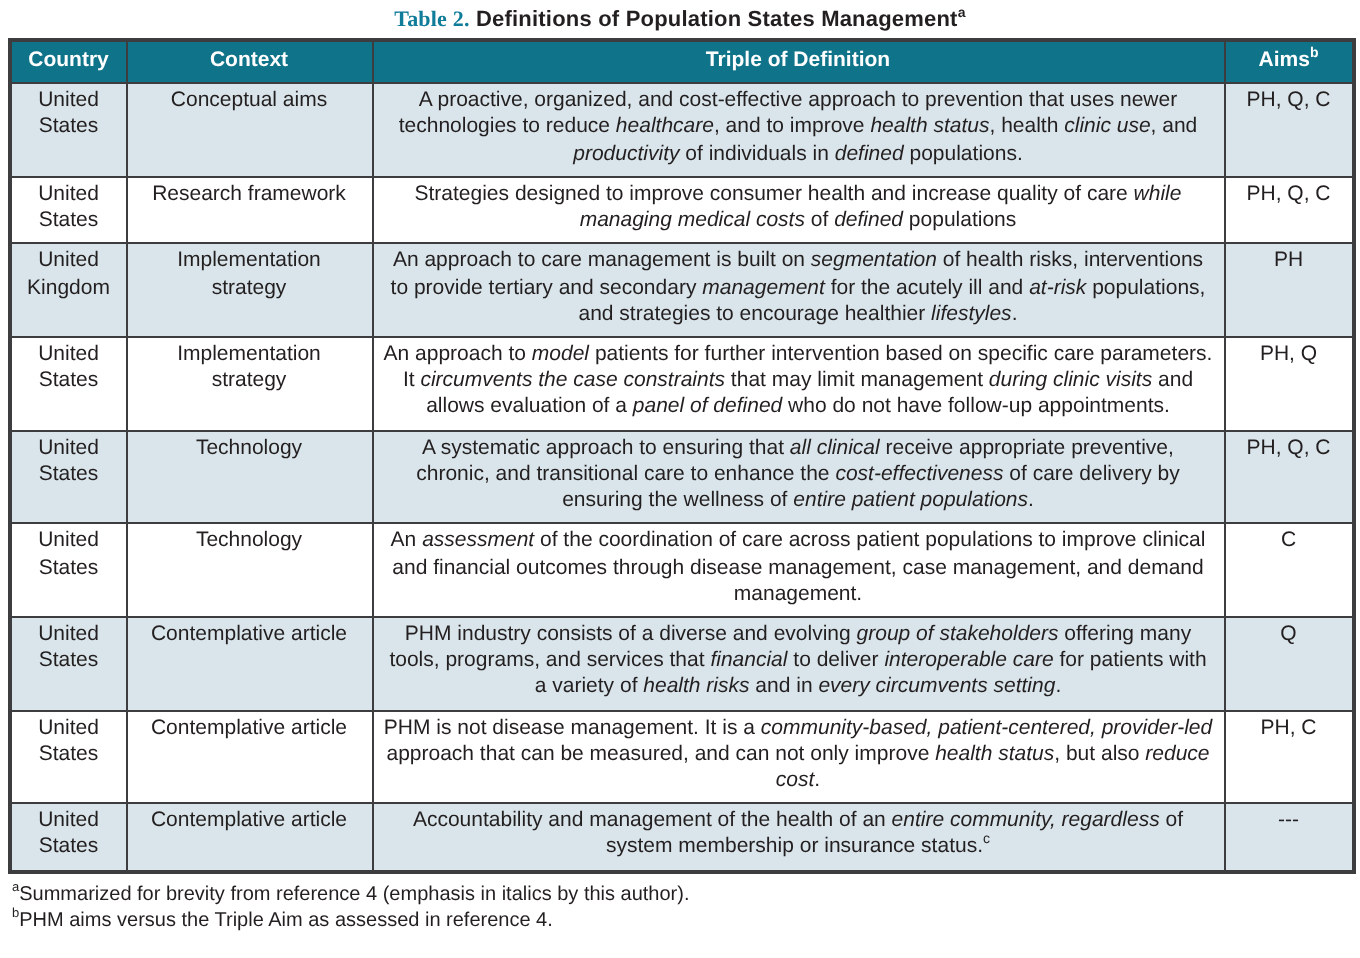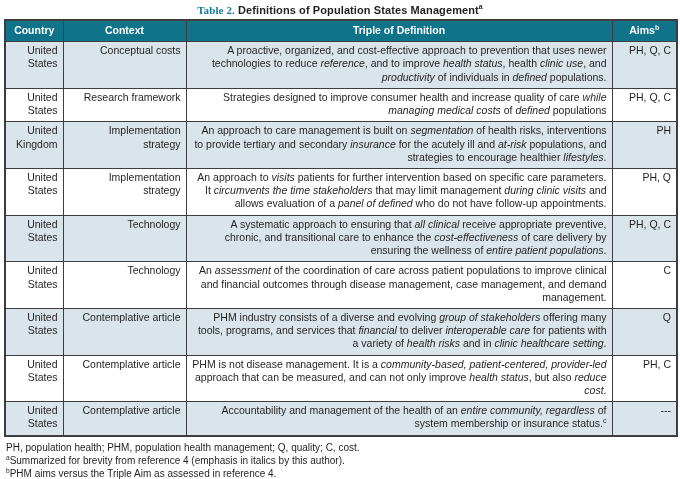--- a/index.html
+++ b/index.html
@@ -22,21 +22,21 @@
   .title .tlabel{color:var(--accent);font-family:Liberation Serif, serif;}
   .title sup{font-size:7px;}
   table{
     border-collapse:collapse;table-layout:fixed;
     width:672px;margin:0 4px;
     border:2px solid var(--border);
     background:#7f1d1d;
   }
   th,td{
     border:1px solid var(--border);
-    vertical-align:top;text-align:right;
+    vertical-align:top;text-align:center;
     font-size:10.5px;line-height:1.26;
     padding:2px 5px 4px 5px;
     overflow:hidden;
   }
   thead th{
     background:var(--header-bg);color:#ffffff;
     text-align:center;font-weight:bold;
     padding:3px 2px 4px 2px;
   }
   thead th sup{font-size:7px;}
@@ -68,72 +68,71 @@
     <tr>
         <th>Country</th>
         <th>Context</th>
         <th>Triple of Definition</th>
         <th>Aims<sup>b</sup></th>
       </tr>
   </thead>
   <tbody>
       <tr>
         <td>United States</td>
-        <td>Conceptual costs</td>
-        <td>A proactive, organized, and cost-effective approach to prevention that uses newer technologies to reduce <i>reference</i>, and to improve <i>health status</i>, health <i>clinic use</i>, and <i>productivity</i> of individuals in <i>defined</i> populations.</td>
+        <td>Conceptual aims</td>
+        <td>A proactive, organized, and cost-effective approach to prevention that uses newer technologies to reduce <i>healthcare</i>, and to improve <i>health status</i>, health <i>clinic use</i>, and <i>productivity</i> of individuals in <i>defined</i> populations.</td>
         <td>PH, Q, C</td>
       </tr>
       <tr>
         <td>United States</td>
         <td>Research framework</td>
         <td>Strategies designed to improve consumer health and increase quality of care <i>while managing medical costs</i> of <i>defined</i> populations</td>
         <td>PH, Q, C</td>
       </tr>
       <tr>
         <td>United Kingdom</td>
         <td>Implementation strategy</td>
-        <td>An approach to care management is built on <i>segmentation</i> of health risks, interventions to provide tertiary and secondary <i>insurance</i> for the acutely ill and <i>at-risk</i> populations, and strategies to encourage healthier <i>lifestyles</i>.</td>
+        <td>An approach to care management is built on <i>segmentation</i> of health risks, interventions to provide tertiary and secondary <i>management</i> for the acutely ill and <i>at-risk</i> populations, and strategies to encourage healthier <i>lifestyles</i>.</td>
         <td>PH</td>
       </tr>
       <tr>
         <td>United States</td>
         <td>Implementation strategy</td>
-        <td>An approach to <i>visits</i> patients for further intervention based on specific care parameters. It <i>circumvents the time stakeholders</i> that may limit management <i>during clinic visits</i> and allows evaluation of a <i>panel of defined</i> who do not have follow-up appointments.</td>
+        <td>An approach to <i>model</i> patients for further intervention based on specific care parameters. It <i>circumvents the case constraints</i> that may limit management <i>during clinic visits</i> and allows evaluation of a <i>panel of defined</i> who do not have follow-up appointments.</td>
         <td>PH, Q</td>
       </tr>
       <tr>
         <td>United States</td>
         <td>Technology</td>
         <td>A systematic approach to ensuring that <i>all clinical</i> receive appropriate preventive, chronic, and transitional care to enhance the <i>cost-effectiveness</i> of care delivery by ensuring the wellness of <i>entire patient populations</i>.</td>
         <td>PH, Q, C</td>
       </tr>
       <tr>
         <td>United States</td>
         <td>Technology</td>
         <td>An <i>assessment</i> of the coordination of care across patient populations to improve clinical and financial outcomes through disease management, case management, and demand management.</td>
         <td>C</td>
       </tr>
       <tr>
         <td>United States</td>
         <td>Contemplative article</td>
-        <td>PHM industry consists of a diverse and evolving <i>group of stakeholders</i> offering many tools, programs, and services that <i>financial</i> to deliver <i>interoperable care</i> for patients with a variety of <i>health risks</i> and in <i>clinic healthcare setting</i>.</td>
+        <td>PHM industry consists of a diverse and evolving <i>group of stakeholders</i> offering many tools, programs, and services that <i>financial</i> to deliver <i>interoperable care</i> for patients with a variety of <i>health risks</i> and in <i>every circumvents setting</i>.</td>
         <td>Q</td>
       </tr>
       <tr>
         <td>United States</td>
         <td>Contemplative article</td>
         <td>PHM is not disease management. It is a <i>community-based, patient-centered, provider-led</i> approach that can be measured, and can not only improve <i>health status</i>, but also <i>reduce cost</i>.</td>
         <td>PH, C</td>
       </tr>
       <tr>
         <td>United States</td>
         <td>Contemplative article</td>
         <td>Accountability and management of the health of an <i>entire community, regardless</i> of system membership or insurance status.<sup>c</sup></td>
         <td>---</td>
       </tr>
     </tbody>
 </table>
 
 <div class="footnotes">
-    <div>PH, population health; PHM, population health management; Q, quality; C, cost.</div>
     <div><sup>a</sup>Summarized for brevity from reference 4 (emphasis in italics by this author).</div>
     <div><sup>b</sup>PHM aims versus the Triple Aim as assessed in reference 4.</div>
   </div>
 
 </body></html>

